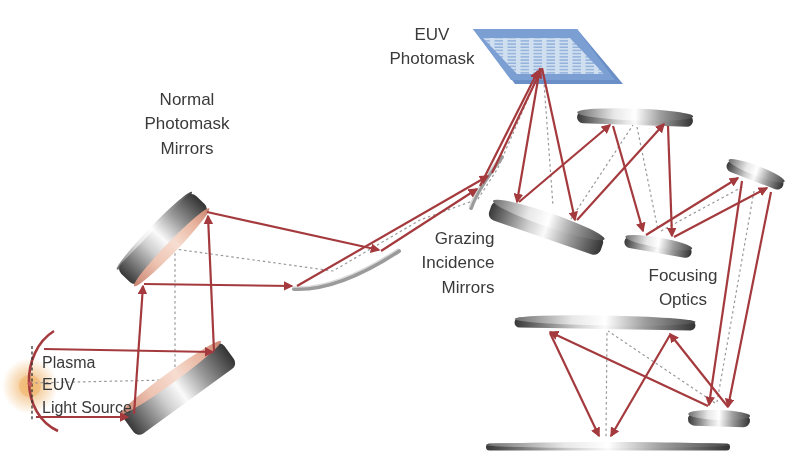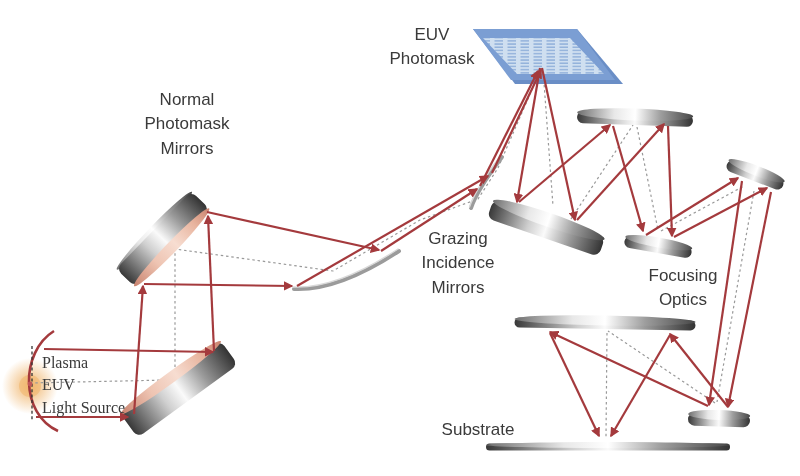--- a/index.html
+++ b/index.html
@@ -156,22 +156,21 @@
       </g>
 
     <circle cx="30" cy="384" r="2.4" fill="var(--dot)"></circle>
   </svg>
 
   <div class="label" style="left:432px;top:23px;">EUV
 Photomask</div>
   <div class="label" style="left:187px;top:88px;">Normal
 Photomask
 Mirrors</div>
-  <div class="label" style="left:458px;top:227px;">Grazing
+  <div class="label" style="left:458px;top:227px;text-align:right;">Grazing
 Incidence
 Mirrors</div>
   <div class="label" style="left:683px;top:264px;">Focusing
 Optics</div>
-  <div class="label" style="left:478px;top:418px;">Substrate</div>
-  <div class="label label--left" style="left:42px;top:352px;font-family:Liberation Serif, serif;">Plasma
+  <div class="label label--left" style="left:42px;top:352px;">Plasma
 EUV
 Light Source</div>
 </div>
 
 </body></html>

